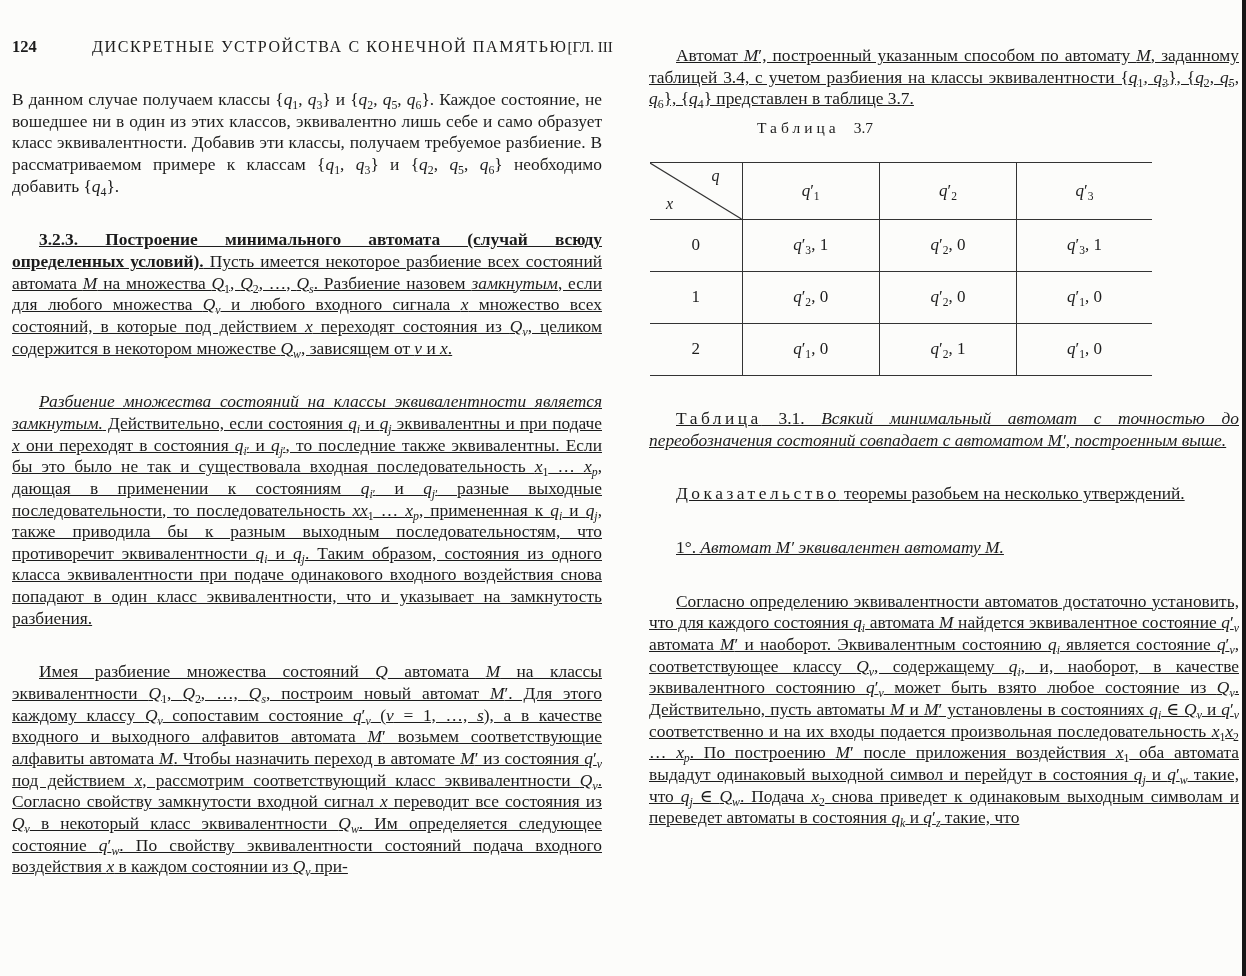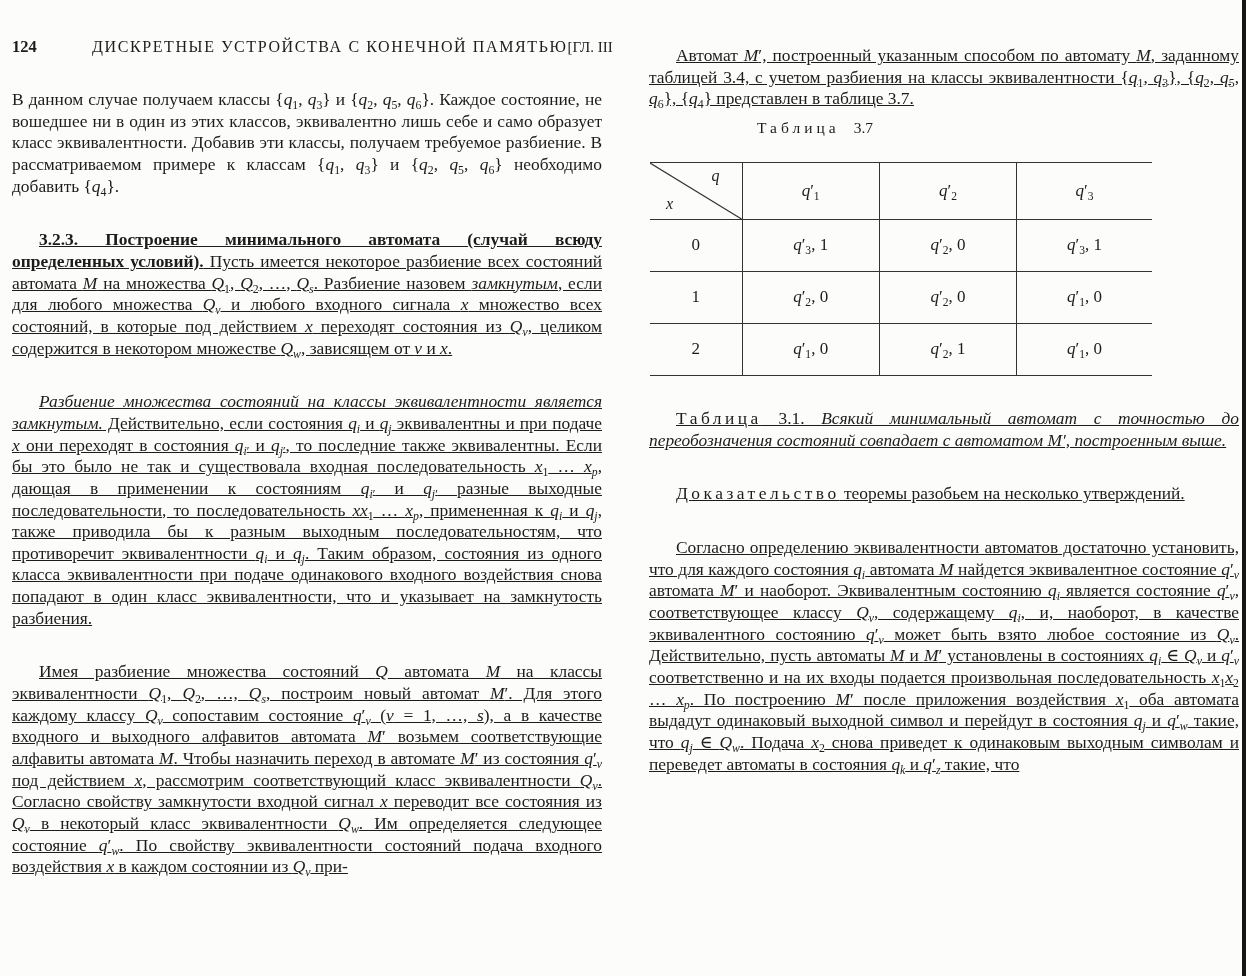--- a/index.html
+++ b/index.html
@@ -105,19 +105,20 @@
           <td><i>q</i>′<sub>1</sub>, 0</td>
           <td><i>q</i>′<sub>2</sub>, 1</td>
           <td><i>q</i>′<sub>1</sub>, 0</td>
         </tr>
       </tbody>
     </table>
 
     <div class="body-text">
         <p class="para indent"><span class="razr">Таблица</span> 3.1. <i>Всякий минимальный автомат с точностью до переобозначения состояний совпадает с автоматом M′, построенным выше.</i></p>
         <p class="para indent"><span class="razr">Доказательство</span> теоремы разобьем на несколько утверждений.</p>
+        <p class="para indent">1°. <i>Автомат M′ эквивалентен автомату M.</i></p>
         <p class="para indent">Согласно определению эквивалентности автоматов достаточно установить, что для каждого состояния <i>q<sub>i</sub></i> автомата <i>M</i> найдется эквивалентное состояние <i>q</i>′<sub><i>v</i></sub> автомата <i>M</i>′ и наоборот. Эквивалентным состоянию <i>q<sub>i</sub></i> является состояние <i>q</i>′<sub><i>v</i></sub>, соответствующее классу <i>Q<sub>v</sub></i>, содержащему <i>q<sub>i</sub></i>, и, наоборот, в качестве эквивалентного состоянию <i>q</i>′<sub><i>v</i></sub> может быть взято любое состояние из <i>Q<sub>v</sub></i>. Действительно, пусть автоматы <i>M</i> и <i>M</i>′ установлены в состояниях <i>q<sub>i</sub></i> ∈ <i>Q<sub>v</sub></i> и <i>q</i>′<sub><i>v</i></sub> соответственно и на их входы подается произвольная последовательность <i>x</i><sub>1</sub><i>x</i><sub>2</sub> … <i>x<sub>p</sub></i>. По построению <i>M</i>′ после приложения воздействия <i>x</i><sub>1</sub> оба автомата выдадут одинаковый выходной символ и перейдут в состояния <i>q<sub>j</sub></i> и <i>q</i>′<sub><i>w</i></sub> такие, что <i>q<sub>j</sub></i> ∈ <i>Q<sub>w</sub></i>. Подача <i>x</i><sub>2</sub> снова приведет к одинаковым выходным символам и переведет автоматы в состояния <i>q<sub>k</sub></i> и <i>q</i>′<sub><i>z</i></sub> такие, что</p>
       </div>
   </div>
 
 </div>
 
 <div class="edge-bar"></div>
 
 </body></html>

